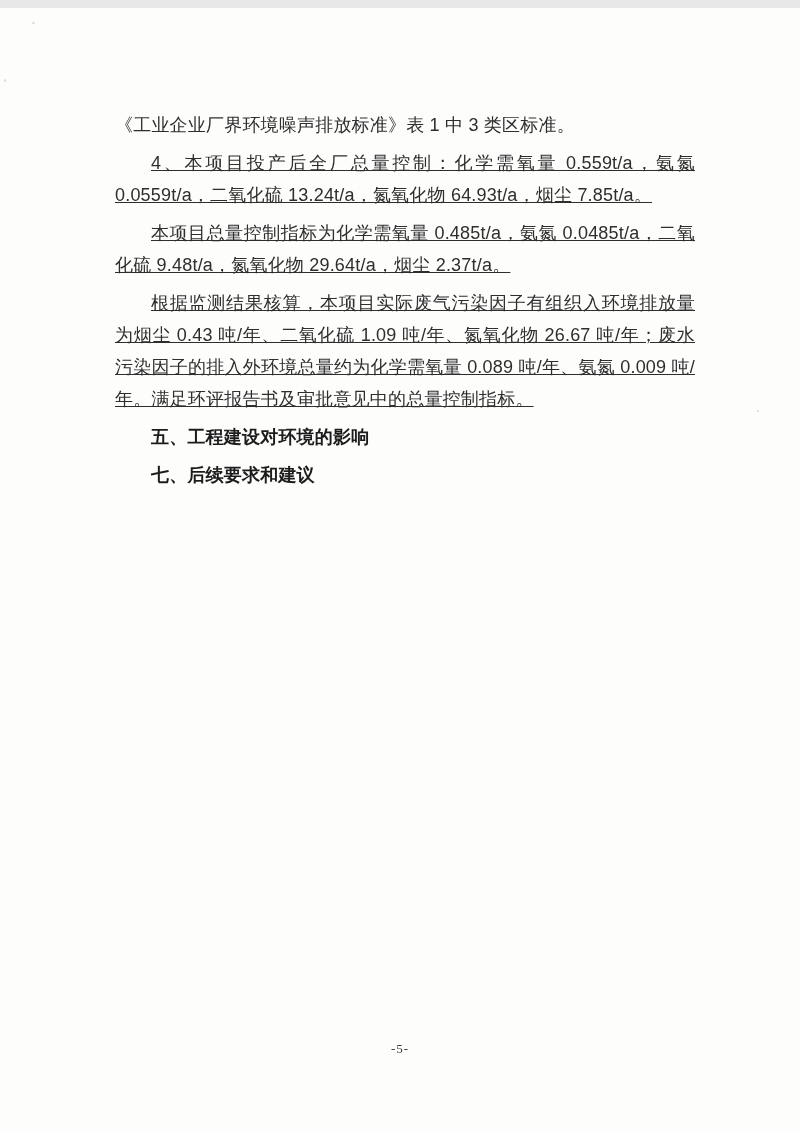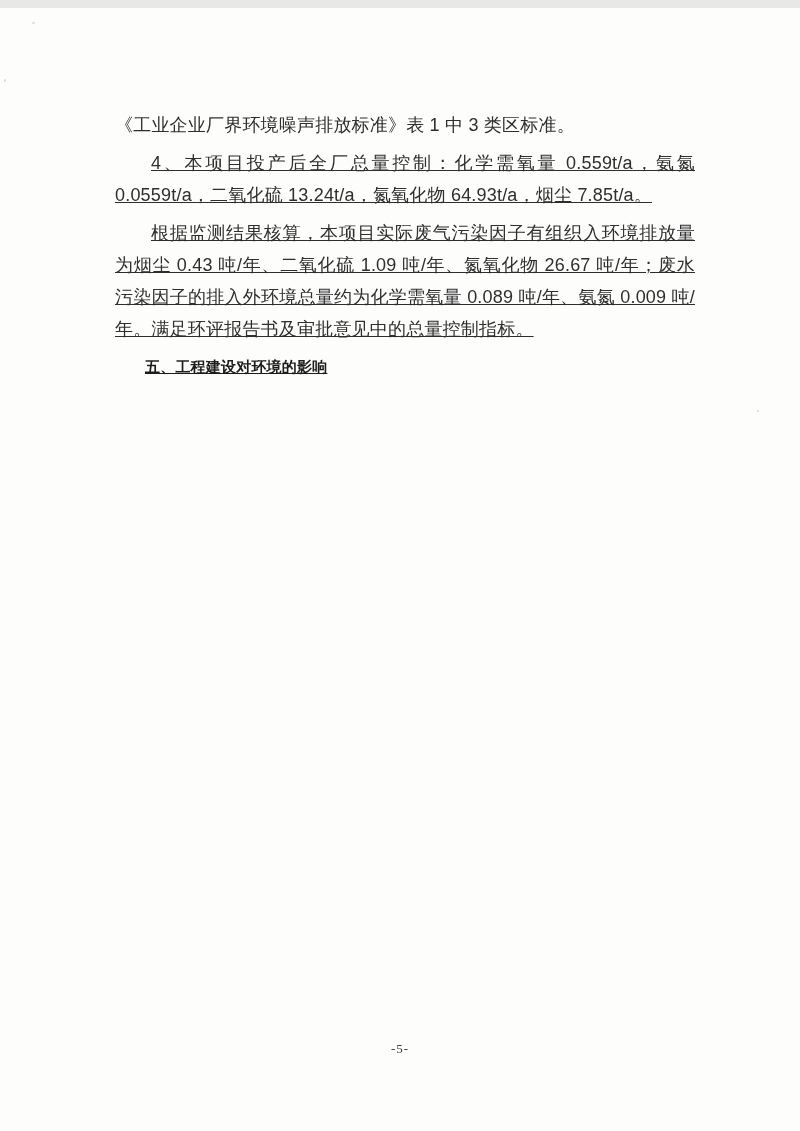--- a/index.html
+++ b/index.html
@@ -21,28 +21,27 @@
   }
   p.body {
     font-size: 18px;
     line-height: 32px;
     text-align: justify;
     margin: 0 0 6px 0;
     letter-spacing: 0.2px;
   }
   p.indent { text-indent: 2em; text-decoration: underline; }
   h2.heading {
-    font-size: 15px;
+    font-size: 18px;
     line-height: 32px;
     font-weight: bold;
     margin: 2px 0 6px 0;
     text-indent: 2em;
     color: #1c1c1c;
     letter-spacing: 0.2px;
-    text-decoration: underline;
   }
   .footer {
     position: absolute;
     top: 1033px;
     left: 0;
     width: 100%;
     text-align: center;
     font-size: 13px;
     color: #3d3d3d;
     letter-spacing: 1px;
@@ -66,28 +65,30 @@
   <div class="speck s1"></div>
   <div class="speck s2"></div>
   <div class="speck s3"></div>
 
   <div class="content">
 
     <p class="body">《工业企业厂界环境噪声排放标准》表 1 中 3 类区标准。</p>
 
     <p class="body indent">4、本项目投产后全厂总量控制：化学需氧量 0.559t/a，氨氮 0.0559t/a，二氧化硫 13.24t/a，氮氧化物 64.93t/a，烟尘 7.85t/a。</p>
 
+    <p class="body indent">本项目总量控制指标为化学需氧量 0.485t/a，氨氮 0.0485t/a，二氧化硫 9.48t/a，氮氧化物 29.64t/a，烟尘 2.37t/a。</p>
 
     <p class="body indent">根据监测结果核算，本项目实际废气污染因子有组织入环境排放量为烟尘 0.43 吨/年、二氧化硫 1.09 吨/年、氮氧化物 26.67 吨/年；废水污染因子的排入外环境总量约为化学需氧量 0.089 吨/年、氨氮 0.009 吨/年。满足环评报告书及审批意见中的总量控制指标。</p>
 
     <h2 class="heading">五、工程建设对环境的影响</h2>
 
 
 
 
+    <h2 class="heading">七、后续要求和建议</h2>
 
 
 
   </div>
 
   <div class="footer">-5-</div>
 
 </div>
 
 </body></html>

